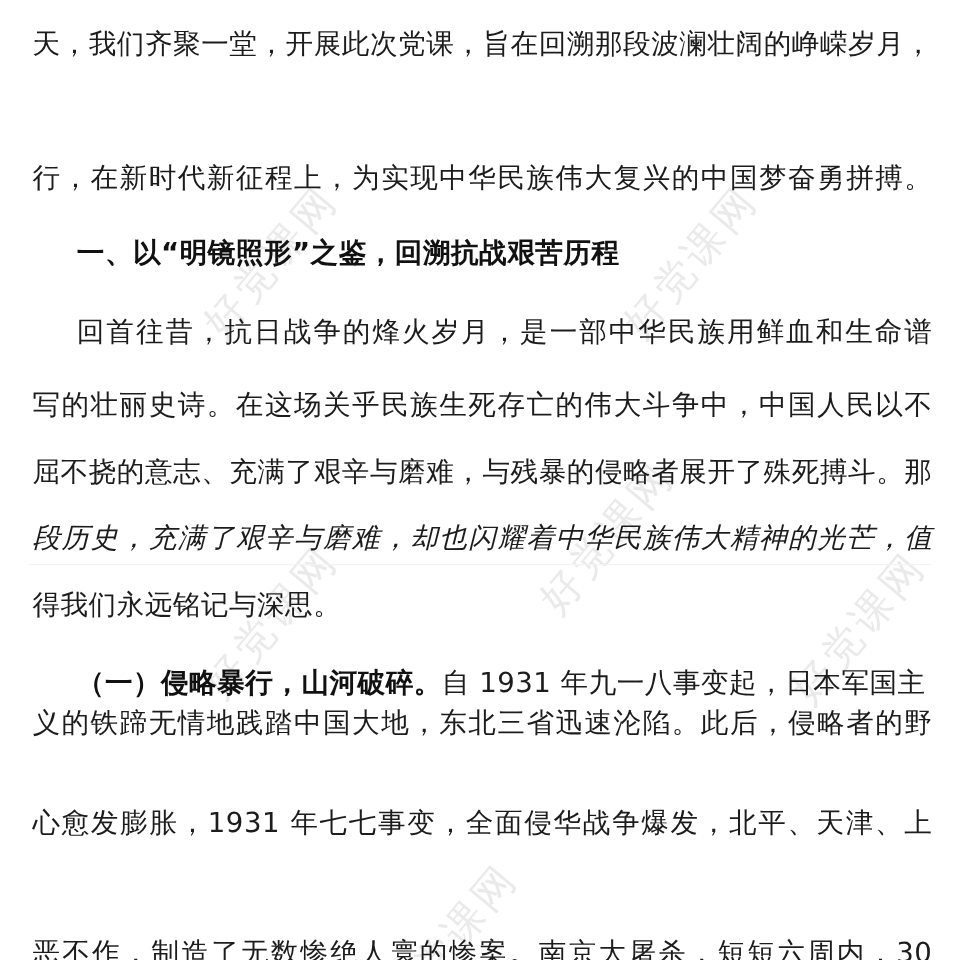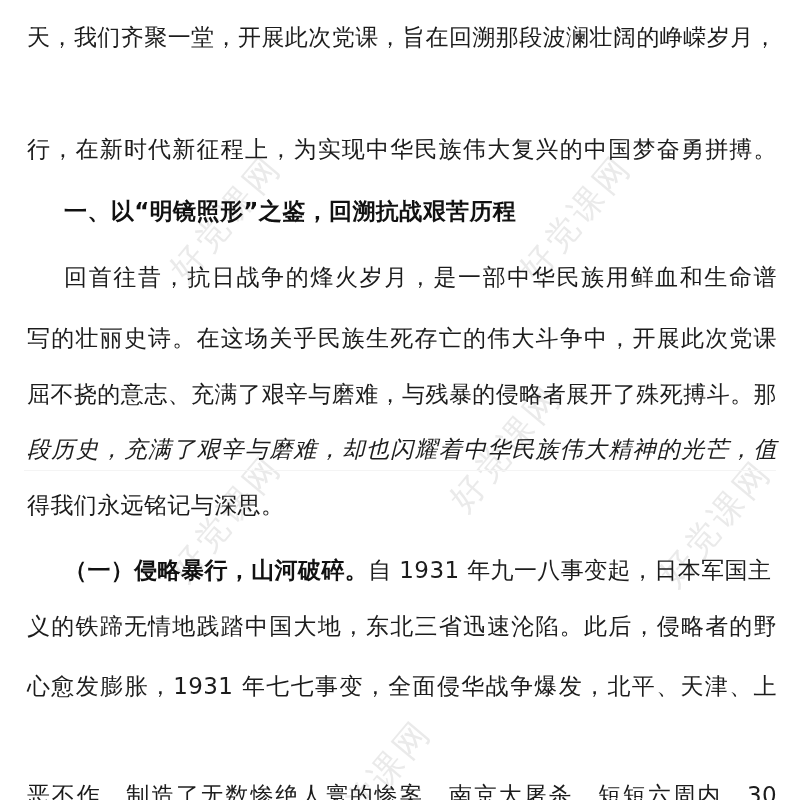--- a/index.html
+++ b/index.html
@@ -69,26 +69,26 @@
   <div class="watermark" style="left:430px; top:425px;">好党课网</div>
   <div class="watermark" style="left:640px; top:500px;">好党课网</div>
   <div class="watermark" style="left:300px; top:760px;">好党课网</div>
 
   <div class="line justify" style="top:22px;">天，我们齐聚一堂，开展此次党课，旨在回溯那段波澜壮阔的峥嵘岁月，</div>
   <div class="line justify" style="top:134px;">行，在新时代新征程上，为实现中华民族伟大复兴的中国梦奋勇拼搏。</div>
 
   <div class="line indent-heading bold" style="top:196px;">一、以“明镜照形”之鉴，回溯抗战艰苦历程</div>
 
   <div class="line indent" style="top:262px; width:713px; text-align:justify; text-align-last:justify;">回首往昔，抗日战争的烽火岁月，是一部中华民族用鲜血和生命谱</div>
-  <div class="line justify" style="top:323px;">写的壮丽史诗。在这场关乎民族生死存亡的伟大斗争中，开展此次党课</div>
+  <div class="line justify" style="top:323px;">写的壮丽史诗。在这场关乎民族生死存亡的伟大斗争中，中国人民以不</div>
   <div class="line justify" style="top:379px;">屈不挠的意志、充满了艰辛与磨难，与残暴的侵略者展开了殊死搏斗。那</div>
   <div class="line justify" style="top:434px;font-style:italic;">段历史，充满了艰辛与磨难，却也闪耀着中华民族伟大精神的光芒，值</div>
   <div class="divider" style="top:470px;"></div>
   <div class="line" style="top:490px;">得我们永远铭记与深思。</div>
 
   <div class="line indent" style="top:555px; width:713px;">
     <span class="bold">（一）侵略暴行，山河破碎。</span><span>自 1931 年九一八事变起，日本军国主</span>
   </div>
-  <div class="line justify" style="top:611px;">义的铁蹄无情地践踏中国大地，东北三省迅速沦陷。此后，侵略者的野</div>
+  <div class="line justify" style="top:588px;">义的铁蹄无情地践踏中国大地，东北三省迅速沦陷。此后，侵略者的野</div>
   <div class="line justify" style="top:671px;">心愈发膨胀，1931 年七七事变，全面侵华战争爆发，北平、天津、上</div>
   <div class="line justify" style="top:780px;">恶不作，制造了无数惨绝人寰的惨案。南京大屠杀，短短六周内，30</div>
 
 </div>
 
 </body></html>

